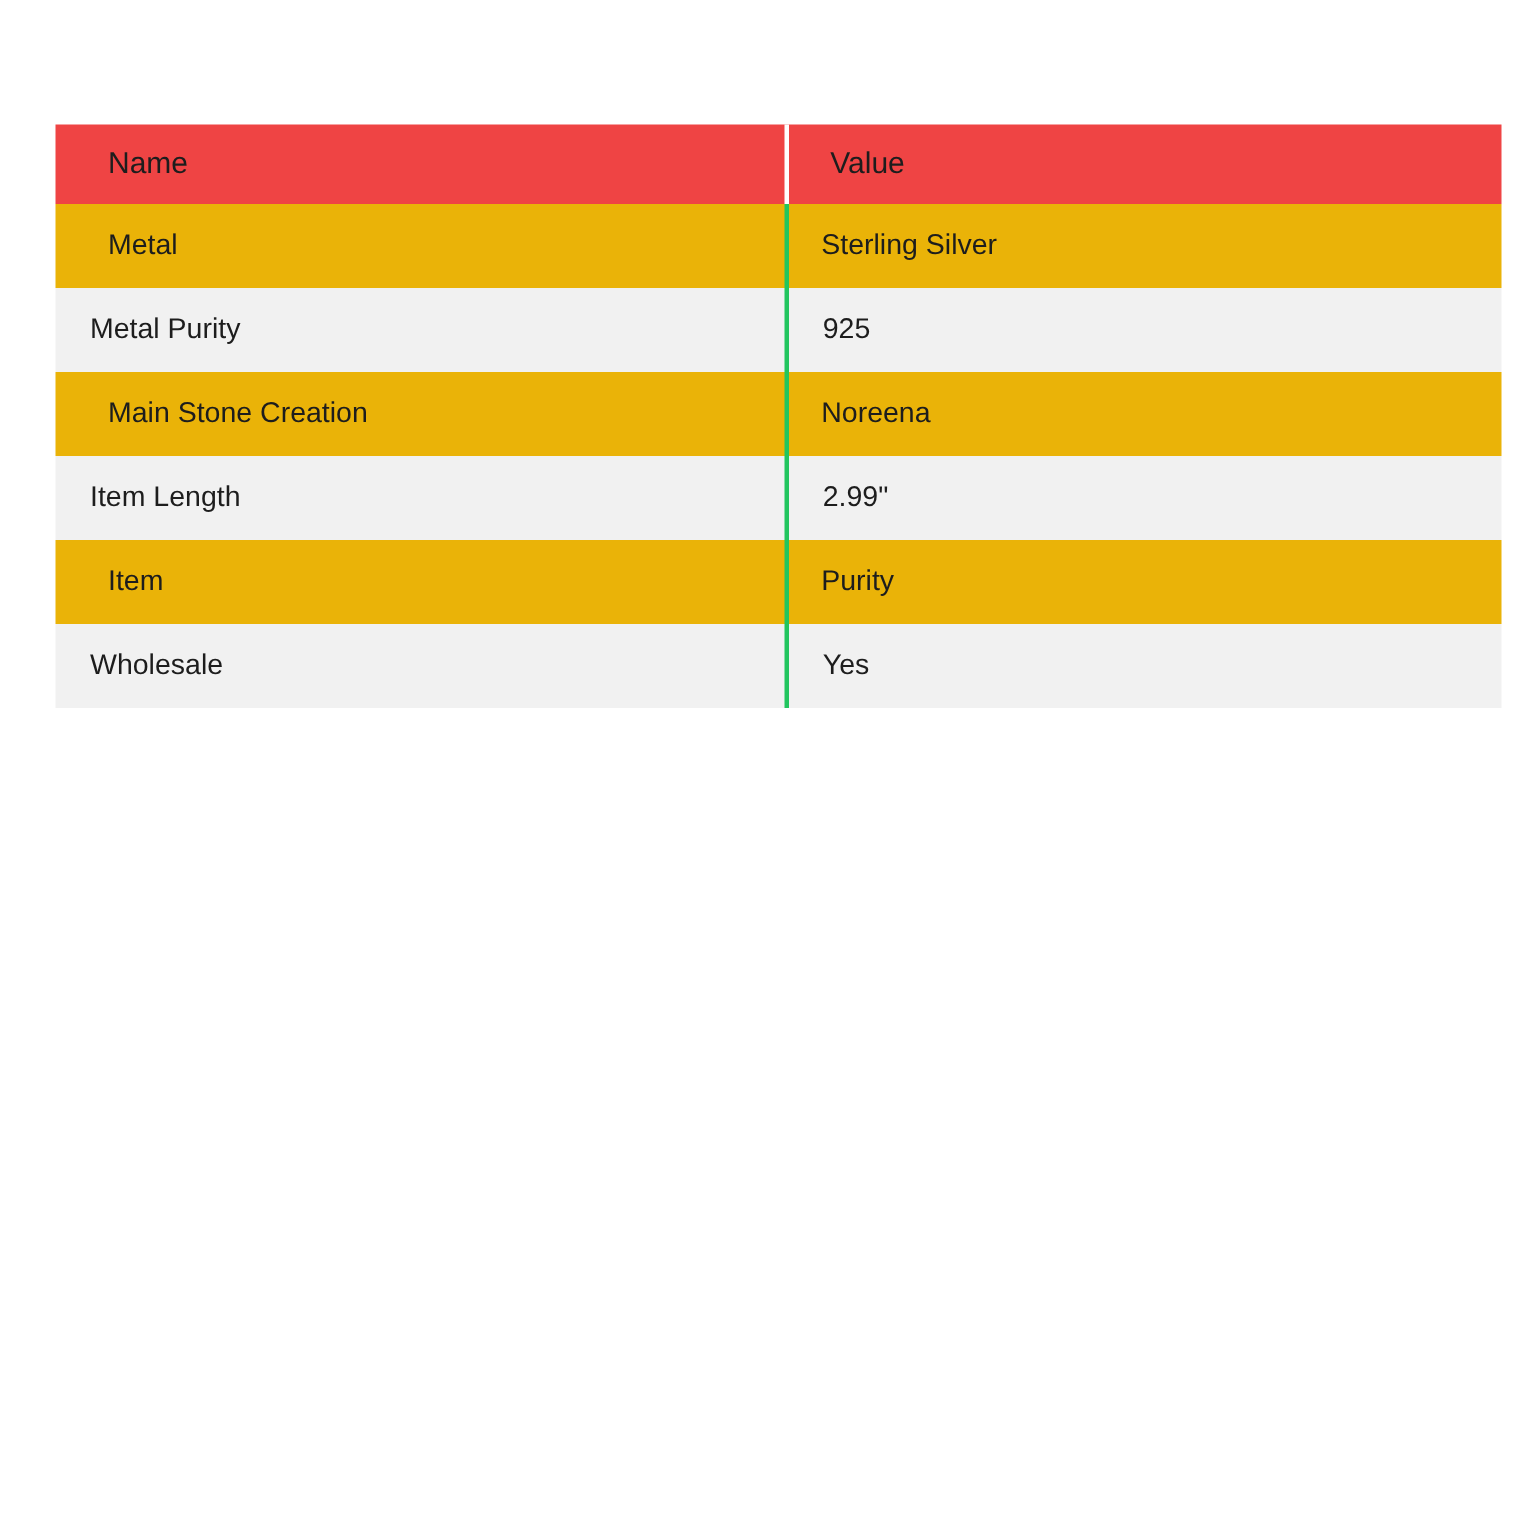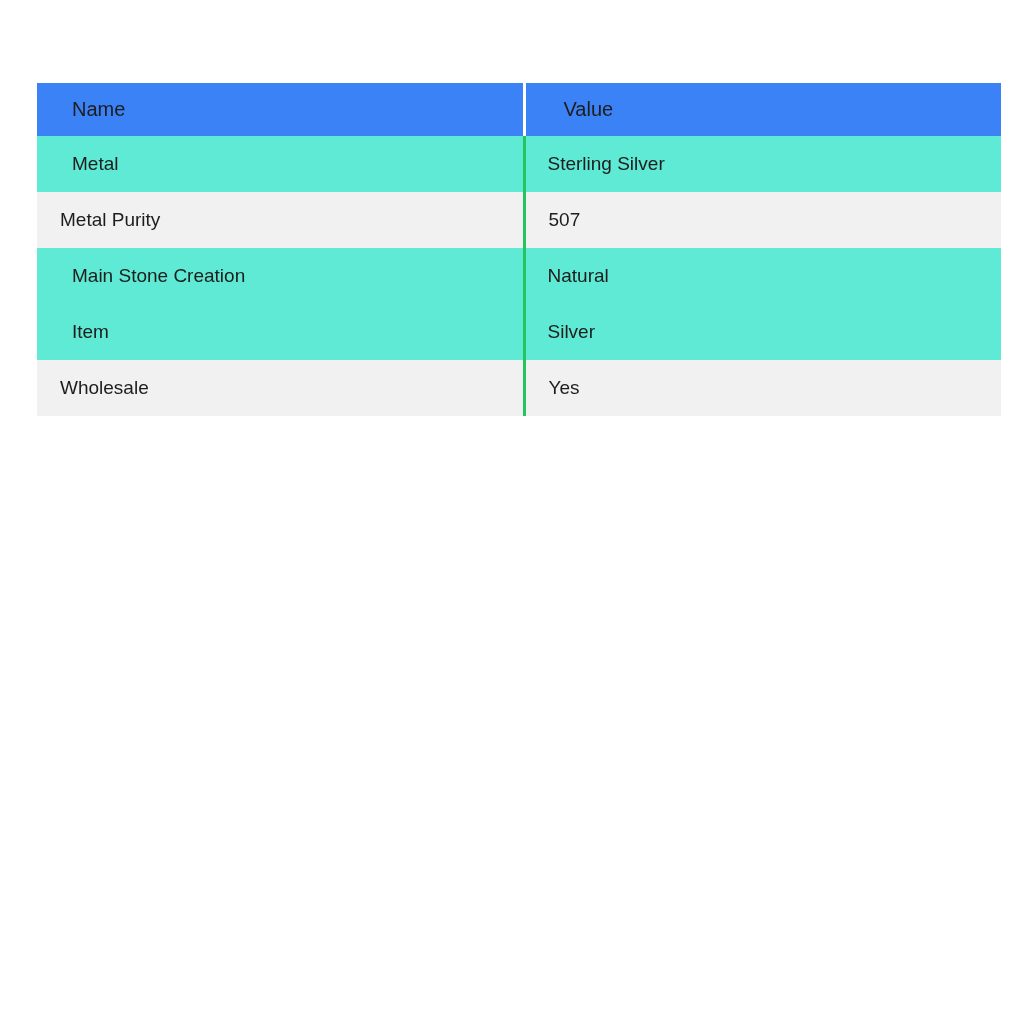--- a/index.html
+++ b/index.html
@@ -25,42 +25,42 @@
     top: 83px;
     width: 964px;
     border-collapse: collapse;
     table-layout: fixed;
   }
 
   .spec-table col.col-name { width: 487px; }
   .spec-table col.col-value { width: 477px; }
 
   .spec-table thead th {
-    background: #3b82f6;
+    background: #ef4444;
     color: #1d1d1d;
     font-size: 20px;
     font-weight: normal;
     text-align: left;
     padding: 15px 0 15px 35px;
     border: none;
     vertical-align: middle;
   }
 
   .spec-table thead th.value-head {
-    padding-left: 38px;
+    padding-left: 28px;
     border-left: 3px solid #ffffff;
   }
 
   .spec-table tbody td {
     font-size: 19px;
     color: #1d1d1d;
     padding: 17px 0 17px 35px;
     vertical-align: middle;
     border: none;
-    background: #5eead4;
+    background: #eab308;
   }
 
   .spec-table tbody td.value-cell {
     padding-left: 22px;
     border-left: 3px solid #22c55e;
   }
 
   .spec-table tbody tr.alt td {
     background: #f1f1f1;
     padding-left: 23px;
@@ -82,29 +82,33 @@
         <th class="value-head">Value</th>
       </tr>
     </thead>
     <tbody>
       <tr>
         <td class="name-cell">Metal</td>
         <td class="value-cell">Sterling Silver</td>
       </tr>
       <tr class="alt">
         <td class="name-cell">Metal Purity</td>
-        <td class="value-cell">507</td>
+        <td class="value-cell">925</td>
       </tr>
       <tr>
         <td class="name-cell">Main Stone Creation</td>
-        <td class="value-cell">Natural</td>
+        <td class="value-cell">Noreena</td>
+      </tr>
+      <tr class="alt">
+        <td class="name-cell">Item Length</td>
+        <td class="value-cell">2.99"</td>
       </tr>
       <tr>
         <td class="name-cell">Item</td>
-        <td class="value-cell">Silver</td>
+        <td class="value-cell">Purity</td>
       </tr>
       <tr class="alt">
         <td class="name-cell">Wholesale</td>
         <td class="value-cell">Yes</td>
       </tr>
     </tbody>
   </table>
 
 </div>
 

